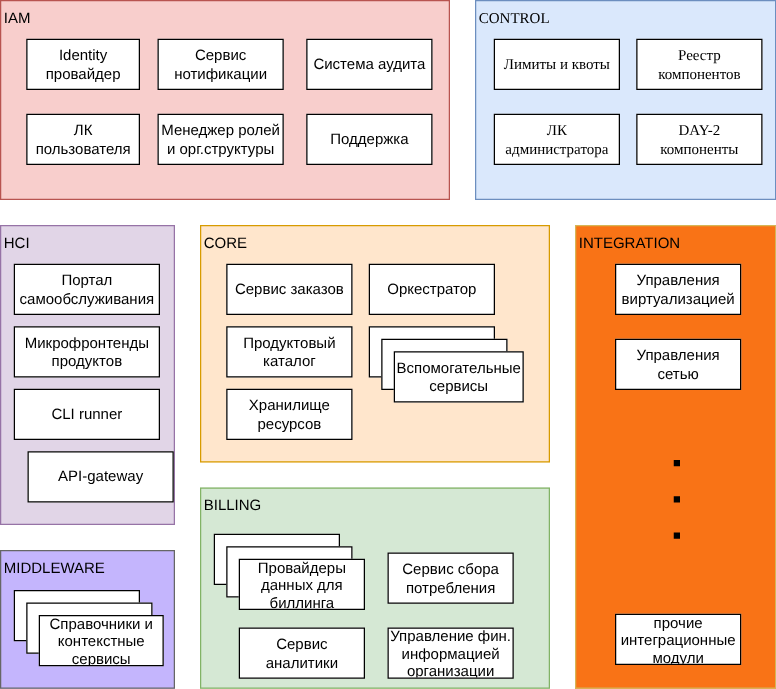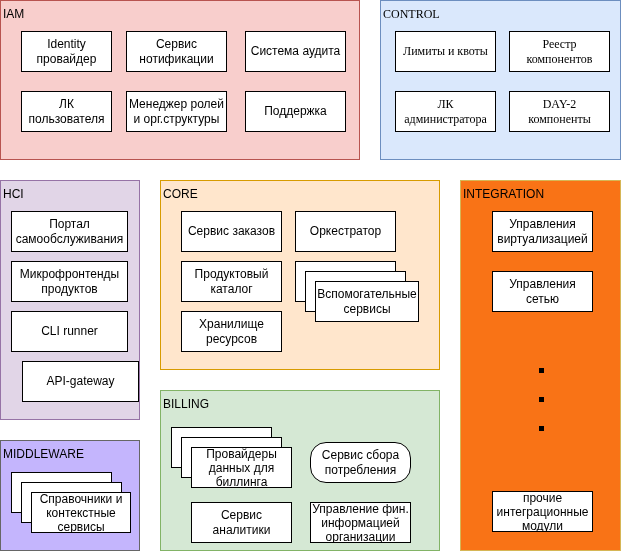--- a/index.html
+++ b/index.html
@@ -87,21 +87,21 @@
 модули</div>
 </div>
 
 <div class="group" id="g-billing">
   <span class="group-label">BILLING</span>
   <div class="stack-bg" style="left:10px;top:36px;width:101px;height:41px;"></div>
   <div class="stack-bg" style="left:20px;top:46px;width:101px;height:41px;"></div>
   <div class="box" style="left:30px;top:56px;width:101px;height:41px;line-height:14px;">Провайдеры
 данных для
 биллинга</div>
-  <div class="box" style="left:149px;top:51px;width:101px;height:41px;border-radius:16px;">Сервис сбора
+  <div class="box" style="left:149px;top:51px;width:101px;height:41px;">Сервис сбора
 потребления</div>
   <div class="box" style="left:30px;top:111px;width:101px;height:41px;">Сервис
 аналитики</div>
   <div class="box" style="left:149px;top:111px;width:101px;height:41px;line-height:14px;">Управление фин.
 информацией
 организации</div>
 </div>
 
 <div class="group" id="g-middleware">
   <span class="group-label">MIDDLEWARE</span>

